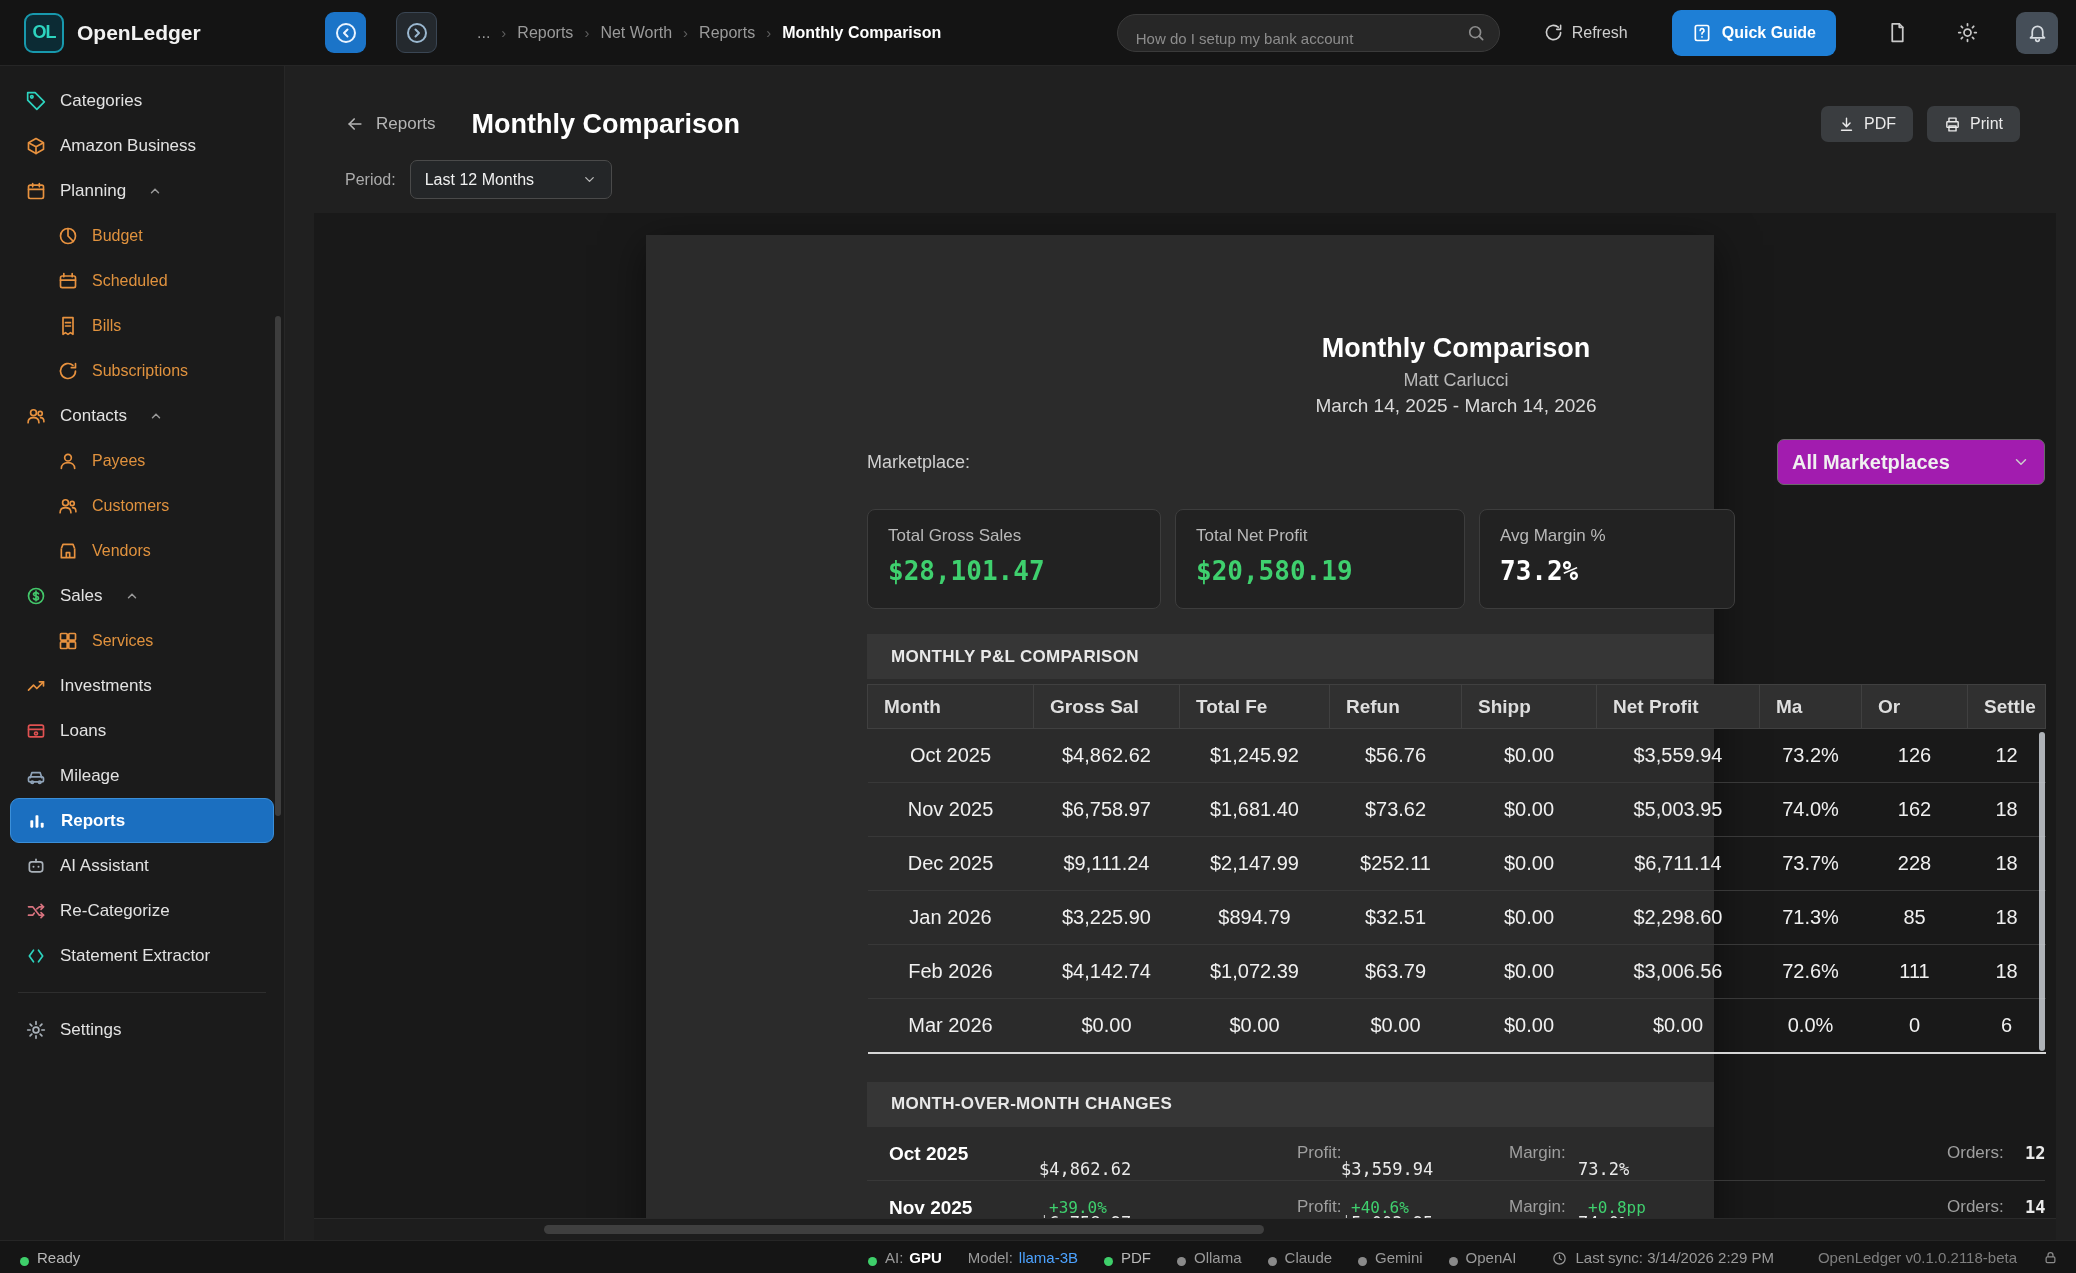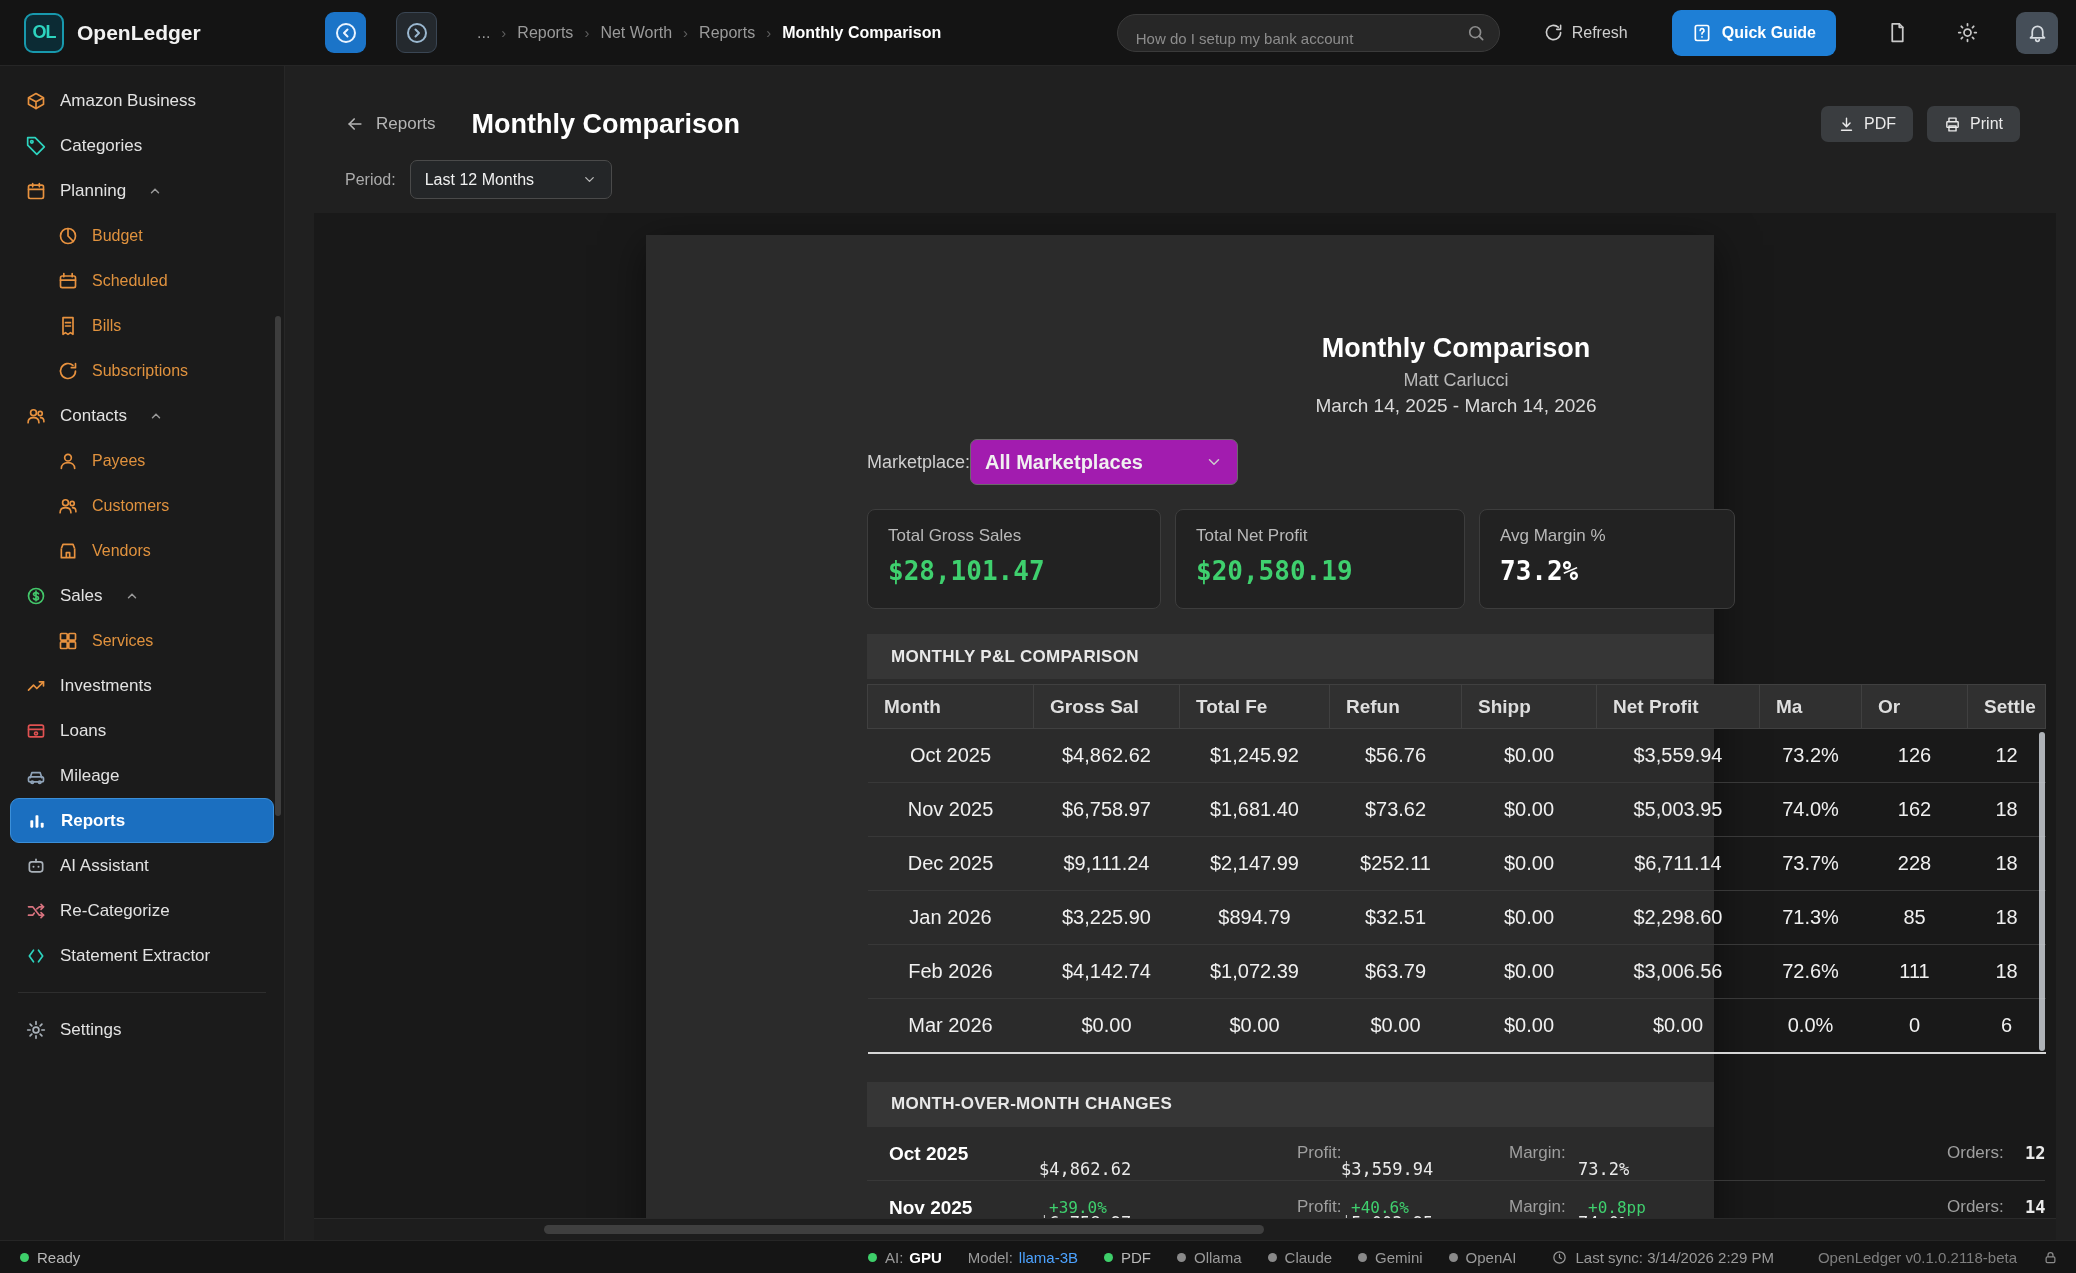--- a/index.html
+++ b/index.html
@@ -60,21 +60,21 @@
   .select { display:flex; align-items:center; justify-content:space-between; background:#242628; border:1px solid #4a4a4a; border-radius:7px; padding:0 14px; color:#f0f0f0; }
   .period-select { width:202px; height:39px; font-size:16px;align-items:center; }
 
   
   .preview { position:relative; flex:1; margin:14px 20px 0 29px; background:#191919; overflow:hidden; }
   .paper { position:absolute; left:332px; top:22px; width:1068px; height:1180px; background:#2b2b2b; box-shadow:0 10px 40px rgba(0,0,0,.5); }
   .report-content { position:absolute; left:553px; top:120px; width:1178px; }
   .r-title { text-align:center; font-size:27px; font-weight:bold; color:#ffffff; }
   .r-author { text-align:center; font-size:18px; color:#b9b9b9; margin-top:6px; }
   .r-dates { text-align:center; font-size:19px; color:#dadada; margin-top:4px; }
-  .mp-row { display:flex; align-items:center; justify-content:flex-start; margin-top:22px; }
+  .mp-row { display:flex; align-items:center; justify-content:space-between; margin-top:22px; }
   .mp-label { font-size:18px; color:#cfcfcf; }
   .mp-select { width:268px; height:46px; background:#a21caf; border:1px solid #6a6a6a; font-size:20px; font-weight:bold; }
   .stats { display:flex; gap:14px; margin-top:24px; }
   .stat { background:#222222; border:1px solid #3d3d3d; border-radius:8px; padding:16px 20px; height:100px; }
   .stat1{width:294px;} .stat2{width:295px;} .stat3{width:290px;} .stat4{width:256px;}
   .stat-label { font-size:17px; color:#b9b9b9; }
   .stat-value { font-family:"DejaVu Sans Mono",monospace; font-weight:bold; font-size:26px; margin-top:10px; }
   .v-green { color:#3fd06e; } .v-red { color:#f25d43; } .v-white { color:#ffffff; }
   .section-bar { width:847px; height:45px; background:#363636; color:#e8e8e8; font-size:17px; font-weight:bold; letter-spacing:.3px; display:flex; align-items:center; padding-left:24px; margin-top:25px; }
   .section-bar.mom { margin-top:28px; }
@@ -99,21 +99,21 @@
   .mono { font-family:"DejaVu Sans Mono",monospace; font-size:17px; color:#eaeaea; }
   .chg { color:#3fd06e; margin-left:10px; font-family:"DejaVu Sans Mono",monospace; font-size:16px; }
   .mom-sales .chg, .mom-profit .chg, .mom-margin .chg { position:static; }
   .hscroll { position:absolute; left:0; right:0; bottom:0; height:22px; background:#1d1d1d; border-top:1px solid #2a2a2a; }
   .hscroll .thumb { position:absolute; left:230px; top:6px; width:720px; height:9px; background:#3f3f3f; border-radius:5px; }
 
   
   .statusbar { position:absolute; left:0; right:0; bottom:0; height:33px; background:#151515; border-top:1px solid #262626; display:flex; align-items:center; font-size:15px; color:#b8b8b8; padding:0 18px 0 20px; }
   .dot { display:inline-block; width:9px; height:9px; border-radius:50%; margin-right:8px; }
   .dot.g { background:#3ecf6a; } .dot.gr { background:#8a8a8a; }
-  .sb-group { display:flex; align-items:center; margin-left:26px; white-space:nowrap; }
+  .sb-group { display:flex; align-items:flex-end; margin-left:26px; white-space:nowrap; }
   .muted { color:#9a9a9a; } .strong { color:#ffffff; font-weight:bold; margin-left:6px; }
   .blue { color:#4da3ff; margin-left:6px; }
   .push { margin-left:auto; }
   .version { color:#7f7f7f; margin-left:44px; }
   .lock { margin-left:26px; color:#8a8a8a; }
 </style>
 </head>
 <body>
 
 <div class="app">
@@ -200,36 +200,36 @@
           <svg width="21" height="21" viewBox="0 0 24 24" fill="none" stroke="currentColor" stroke-width="2" stroke-linecap="round" stroke-linejoin="round">
             <path d="M6 16v-5a6 6 0 0 1 12 0v5l2 2H4z"></path>
             <path d="M10 20a2 2 0 0 0 4 0"></path>
           </svg>
         </span>
     </button>
   </header>
 
   <aside class="sidebar">
     <div class="sb-item">
-      <span class="sb-ico c-orange">
-          <svg viewBox="0 0 24 24" fill="none" stroke="currentColor" stroke-width="2" stroke-linejoin="round">
-            <path d="M21 8l-9-5-9 5v8l9 5 9-5z"></path>
-            <path d="M3 8l9 5 9-5M12 13v9"></path>
-          </svg>
-        </span>
-      <span class="sb-label">Amazon Business</span>
-    </div>
-    <div class="sb-item">
       <span class="sb-ico c-teal">
           <svg viewBox="0 0 24 24" fill="none" stroke="currentColor" stroke-width="2" stroke-linejoin="round">
             <path d="M2 2h9l11 11-9 9L2 11z"></path>
             <circle cx="7" cy="7" r="1.5"></circle>
           </svg>
         </span>
       <span class="sb-label">Categories</span>
+    </div>
+    <div class="sb-item">
+      <span class="sb-ico c-orange">
+          <svg viewBox="0 0 24 24" fill="none" stroke="currentColor" stroke-width="2" stroke-linejoin="round">
+            <path d="M21 8l-9-5-9 5v8l9 5 9-5z"></path>
+            <path d="M3 8l9 5 9-5M12 13v9"></path>
+          </svg>
+        </span>
+      <span class="sb-label">Amazon Business</span>
     </div>
     <div class="sb-item">
       <span class="sb-ico c-orange">
           <svg viewBox="0 0 24 24" fill="none" stroke="currentColor" stroke-width="2" stroke-linecap="round">
             <rect x="3" y="5" width="18" height="16" rx="2"></rect>
             <path d="M3 10h18M8 3v4M16 3v4"></path>
           </svg>
         </span>
       <span class="sb-label">Planning</span>
       <span class="sb-chev">

